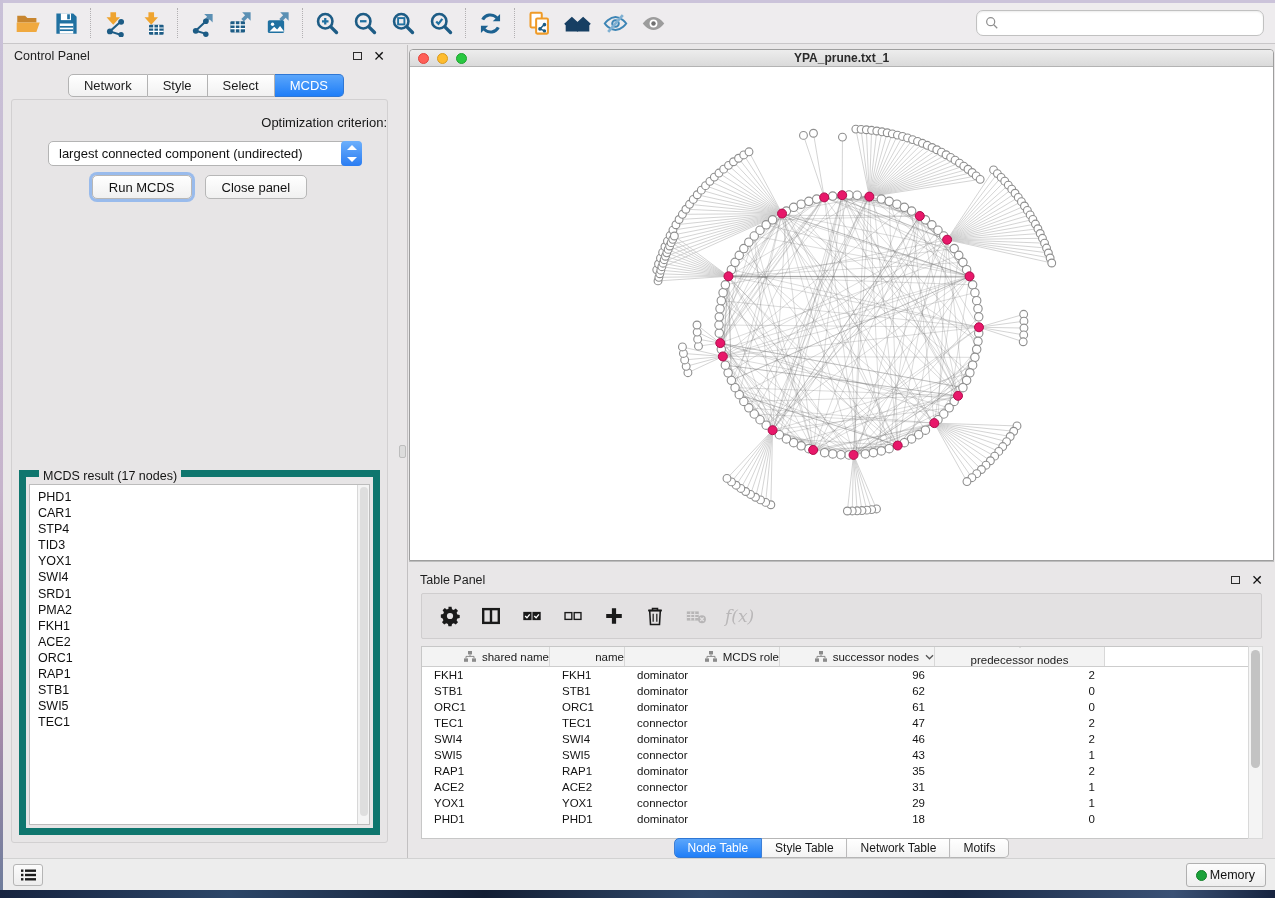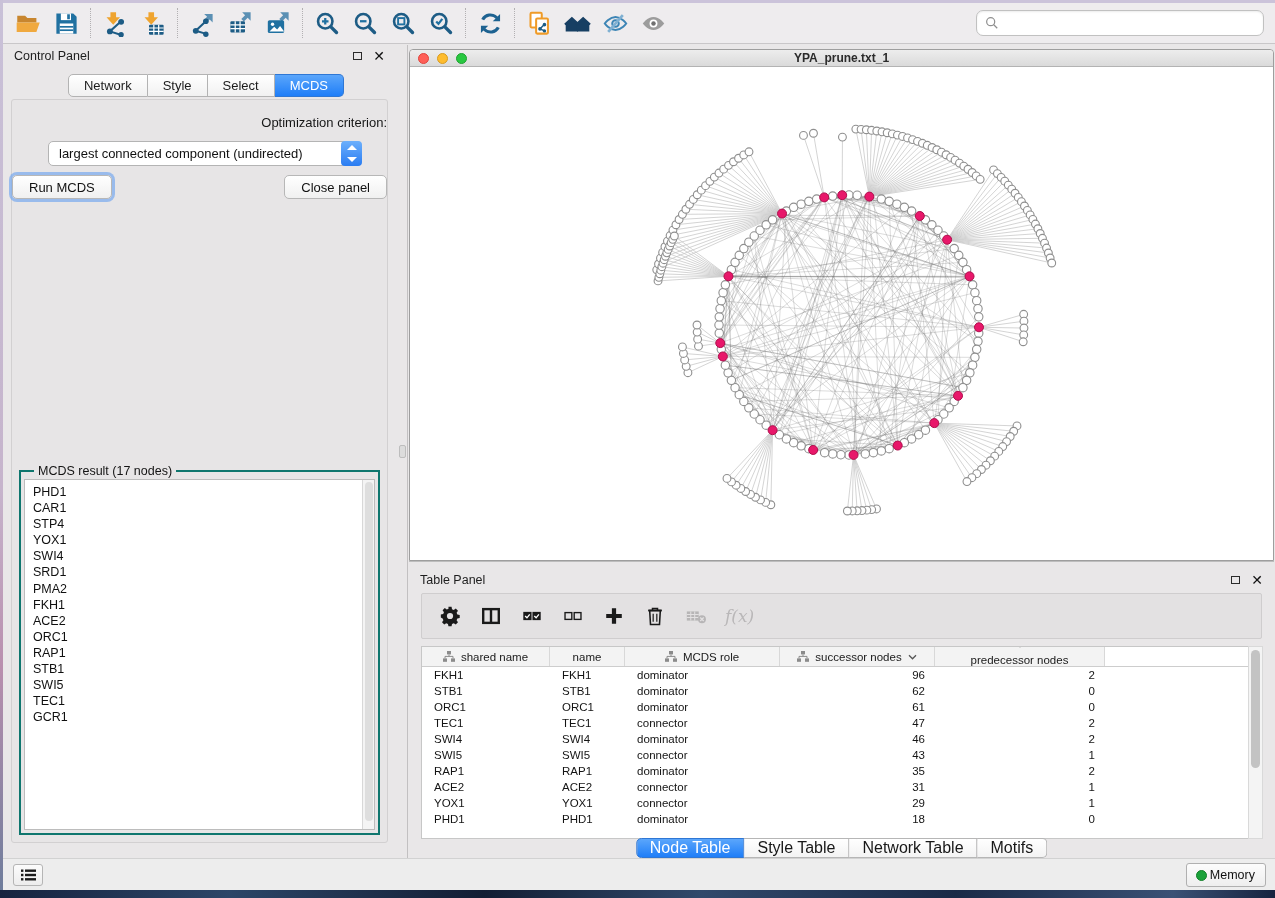--- a/index.html
+++ b/index.html
@@ -43,26 +43,26 @@
     background:#e7e5e6; border:1px solid #d2d0d1; border-radius:3px; }
   .opt-label { text-align:right; font-size:13px; color:#161616; margin-top:15px; }
   .combo { position:absolute; left:36px; top:41px; width:314px; height:25px; background:#fff;
     border:1px solid #b4b4b4; border-radius:5px; display:flex; align-items:center; cursor:default; }
   .combo .combo-value { flex:1; font-size:13px; color:#111; padding-left:10px; white-space:nowrap; overflow:hidden; }
   .combo .stepper { width:21px; height:25px; margin:-1px -1px -1px 0; border-radius:4px;
     background:linear-gradient(#6db0fc,#2a7cf2); position:relative; }
   .stepper:before, .stepper:after { content:""; position:absolute; left:5.5px; border-left:5px solid transparent; border-right:5px solid transparent; }
   .stepper:before { top:4px; border-bottom:5px solid #fff; }
   .stepper:after { bottom:4px; border-top:5px solid #fff; }
-  .cp-buttons { position:absolute; top:75px; left:0; right:0; display:flex; justify-content:space-between; gap:13px; }
+  .cp-buttons { position:absolute; top:75px; left:0; right:0; display:flex; justify-content:center; gap:13px; }
   .aq-btn { height:24px; padding:0 16px; background:linear-gradient(#ffffff,#f0f0f0);
     border:1px solid #b7b7b7; border-radius:5px; font-size:13px; color:#111; cursor:default; }
   .aq-btn.focus-ring { box-shadow:0 0 0 3px rgba(111,164,240,.65); }
 
-  .groupbox { position:absolute; left:7px; right:7px; top:370px; bottom:7px; border:2px solid #0f766e; }
+  .groupbox { position:absolute; left:7px; right:7px; top:370px; bottom:7px; border:7px solid #0f766e; }
   .groupbox .legend { position:absolute; top:-8px; left:13px; background:#e7e5e6; padding:0 4px;
     font-size:12.5px; color:#141414; }
   .mcds-list { position:absolute; left:3px; right:3px; top:7px; bottom:3px; background:#fff;
     border:1px solid #bcbcbc; overflow:hidden; }
   .mcds-list .items { padding:4px 0 0 8px; font-size:12.5px; color:#101010; }
   .mcds-list .items div { height:16.1px; line-height:16.1px; }
   .mcds-scroll { position:absolute; right:0; top:0; bottom:0; width:12px; background:#f4f4f4; border-left:1px solid #d8d8d8; }
   .mcds-scroll .thumb { position:absolute; left:1.5px; top:2px; width:8px; height:97%; background:#dedede; border-radius:4px; }
 
   
@@ -88,33 +88,33 @@
   .table-panel { position:absolute; left:406px; right:1px; top:558px; bottom:32px; background:#e9e7e8;
     border-top:1px solid #bdbdbd; }
   .tp-toolbar { position:absolute; left:12px; right:12px; top:31px; height:46px; background:#e3e1e2;
     border:1px solid #cfcdce; border-radius:2px; display:flex; align-items:center; padding-left:16px; gap:17px; }
   .tp-icon { width:24px; height:24px; display:flex; align-items:center; justify-content:center; cursor:default; }
   .fx-label { font-family:"DejaVu Serif","Liberation Serif",serif; font-style:italic; font-size:17px; color:#b9b7b8; }
 
   .node-table { position:absolute; left:12px; top:84px; width:828px; height:193px; background:#fff;
     border:1px solid #c7c7c7; overflow:hidden; font-size:11.5px; }
   .nt-header { display:flex; height:20px; background:#f3f3f3; border-bottom:1px solid #cdcdcd; color:#1a1a1a; }
-  .nt-hcell { display:flex; align-items:center; justify-content:center; gap:6px; border-right:1px solid #d8d8d8;
+  .nt-hcell { display:flex; align-items:center; justify-content:flex-end; gap:6px; border-right:1px solid #d8d8d8;
     font-size:11.5px; cursor:default; }
   .nt-hcell.filler { border-right:none; }
   .nt-row { display:flex; height:16px; line-height:16px; color:#141414; }
   .nt-cell { overflow:hidden; white-space:nowrap; }
   .nt-cell.text { padding-left:12px; }
   .nt-cell.num { text-align:right; padding-right:10px; }
   .nt-scroll { position:absolute; right:11px; top:84px; width:15px; height:193px; background:#f4f4f4;
     border:1px solid #d9d9d9; }
   .nt-scroll .thumb { position:absolute; left:2px; top:3px; width:9px; height:118px; background:#c3c3c3; border-radius:5px; }
 
   .bottom-tabs { position:absolute; left:50%; transform:translateX(-50%); top:276px; display:flex; }
-  .btab { height:20px; padding:0 13px; display:flex; align-items:center; font-size:16px; color:#181818;
+  .btab { height:20px; padding:0 13px; display:flex; align-items:center; font-size:12px; color:#181818;
     background:linear-gradient(#ffffff,#f3f3f3); border:1px solid #b6b6b6; border-left:none; cursor:default; }
   .btab:first-child { border-left:1px solid #b6b6b6; border-radius:5px 0 0 5px; }
   .btab:last-child { border-radius:0 5px 5px 0; }
   .btab.active { background:linear-gradient(#5ba6fb,#1f7ef8); color:#fff; border-color:#2f77d4; }
 
   
   .status-bar { position:absolute; left:0; right:0; bottom:0; height:32px; background:#ededed; border-top:1px solid #d2d2d2; }
   .list-btn { position:absolute; left:10px; top:5px; width:30px; height:22px; background:linear-gradient(#fcfcfc,#ededed);
     border:1px solid #b5b5b5; border-radius:3px; display:flex; align-items:center; justify-content:center; }
   .memory-btn { position:absolute; right:9px; top:4px; height:24px; padding:0 10px 0 9px;
@@ -290,32 +290,32 @@
         <button class="aq-btn focus-ring">Run MCDS</button>
         <button class="aq-btn">Close panel</button>
       </div>
       <div class="groupbox">
         <span class="legend">MCDS result (17 nodes)</span>
         <div class="mcds-list">
           <div class="items" id="mcds-items">
               <div>PHD1</div>
               <div>CAR1</div>
               <div>STP4</div>
+              <div>TID3</div>
               <div>YOX1</div>
               <div>SWI4</div>
               <div>SRD1</div>
               <div>PMA2</div>
               <div>FKH1</div>
               <div>ACE2</div>
               <div>ORC1</div>
               <div>RAP1</div>
               <div>STB1</div>
               <div>SWI5</div>
               <div>TEC1</div>
-              <div>GCR1</div>
             </div>
           <div class="mcds-scroll">
               <div class="thumb"></div>
             </div>
         </div>
       </div>
     </div>
   </div>
 
   <div class="v-split">

